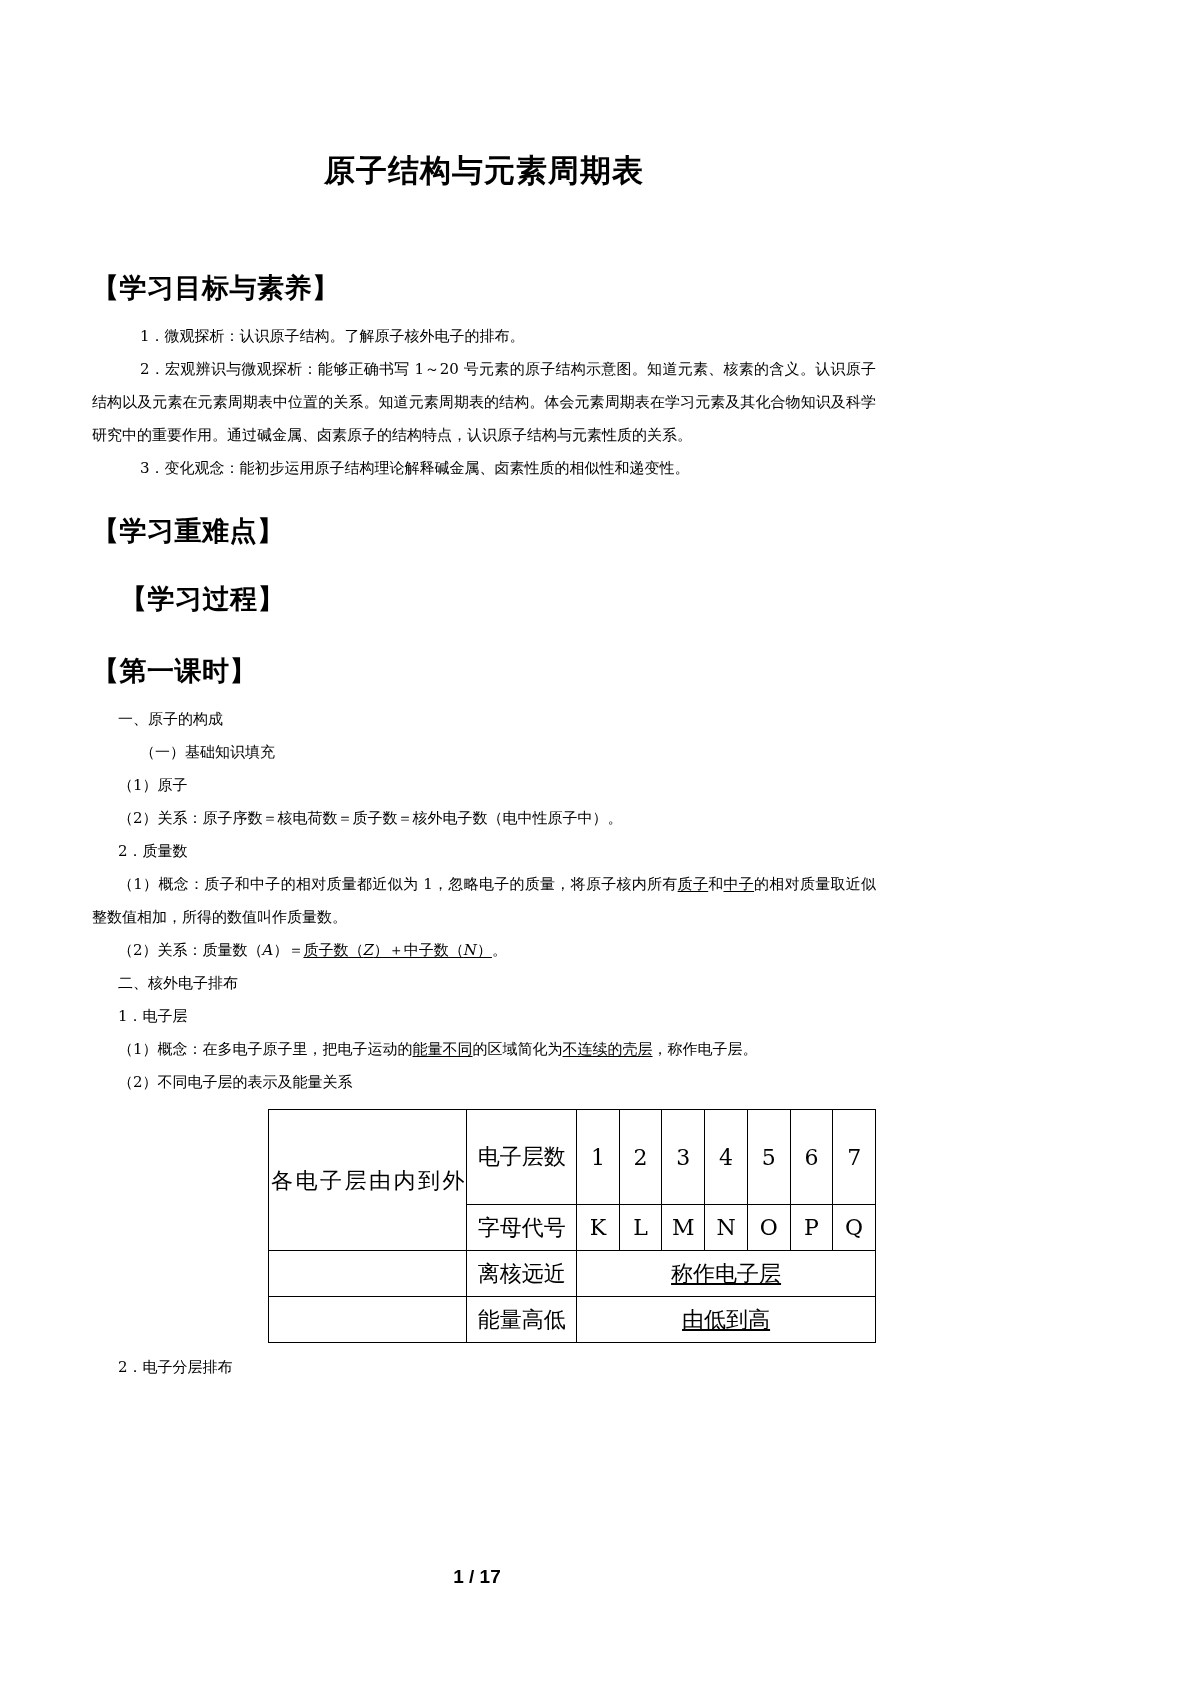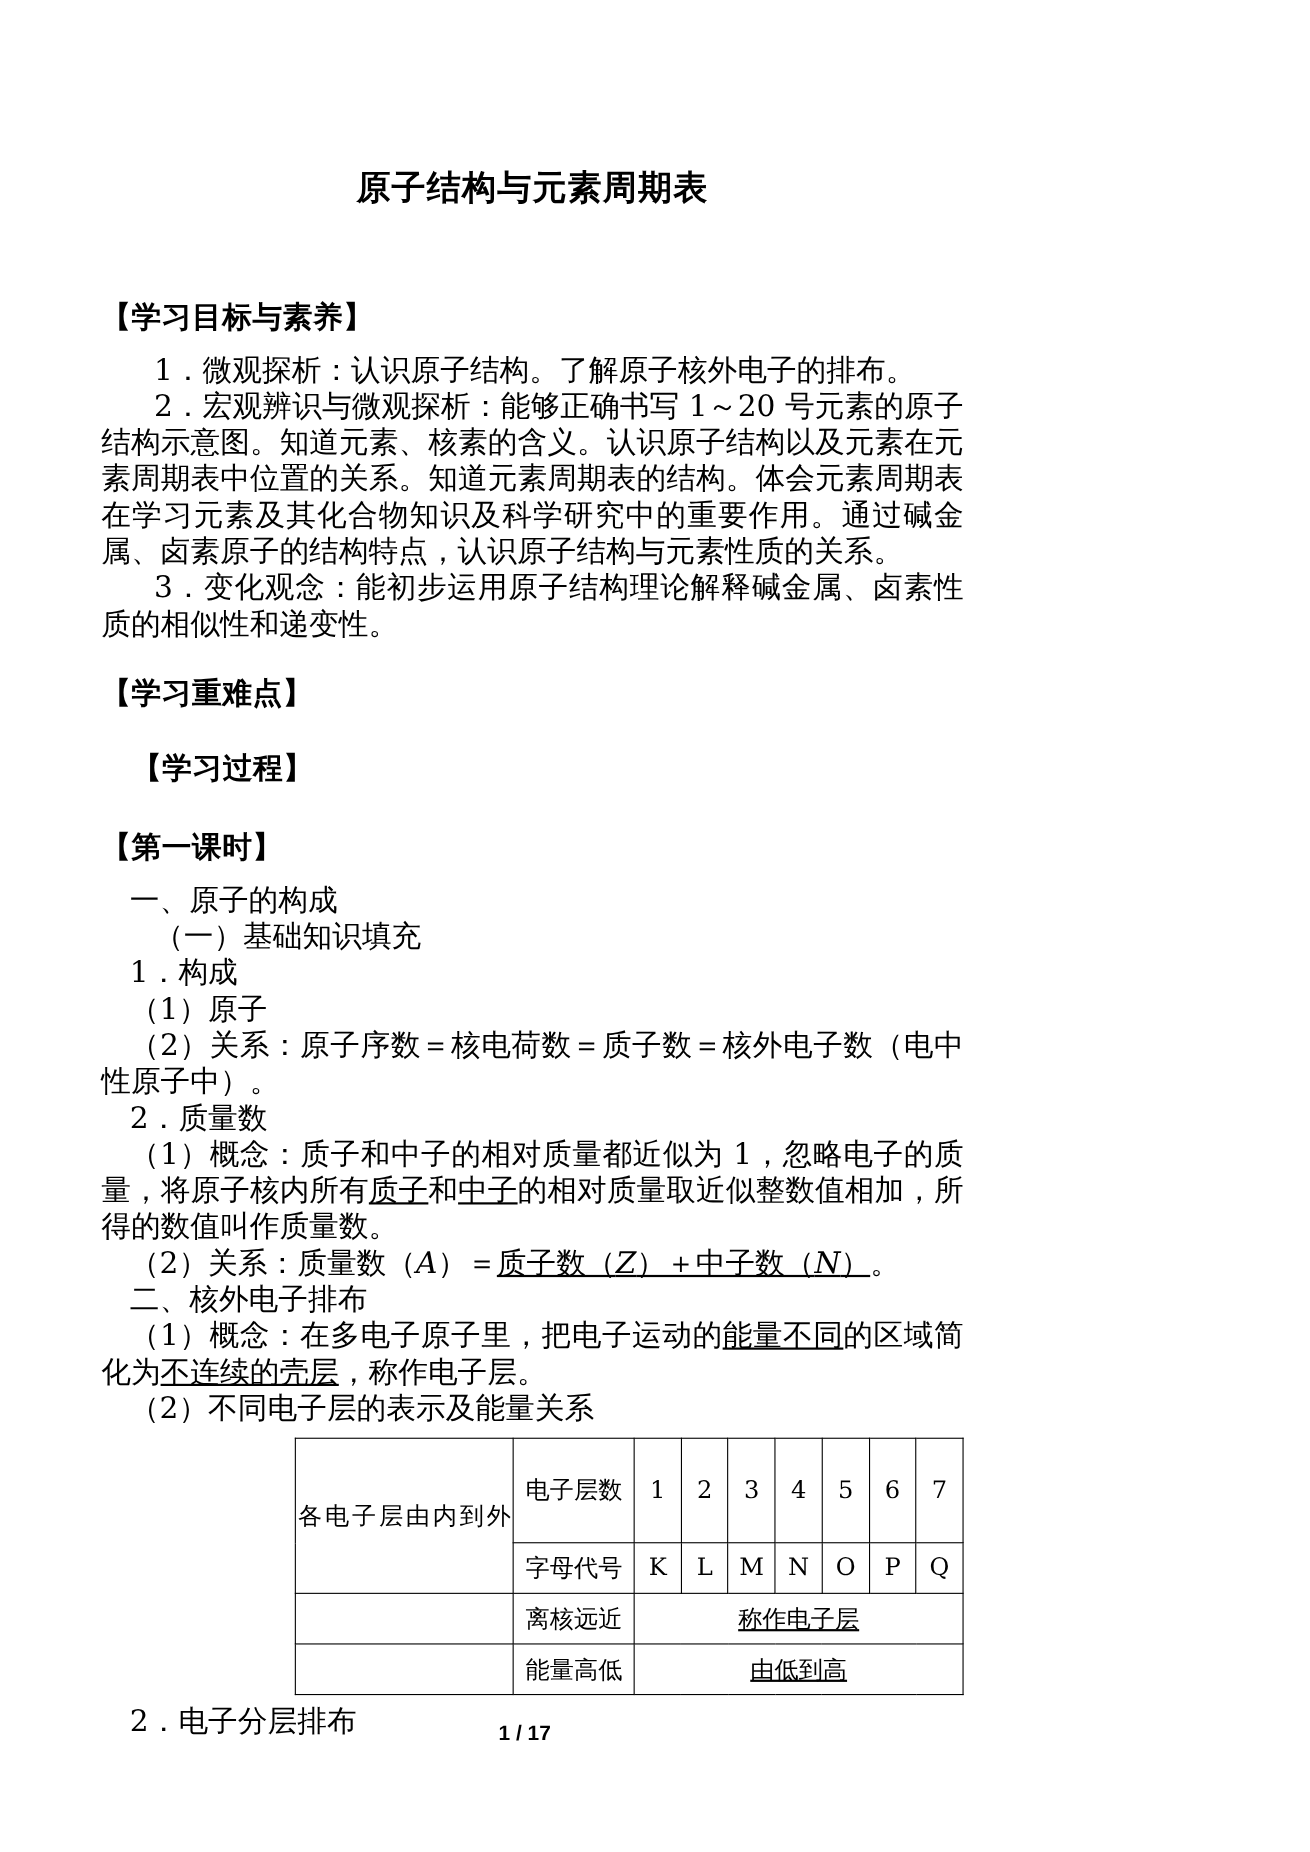--- a/index.html
+++ b/index.html
@@ -35,21 +35,21 @@
     font-weight: bold;
     margin: 0;
     letter-spacing: 0.5px;
   }
   .sec-goals { margin-top: 78px; }
   .sec-focus { margin-top: 28px; }
   .sec-process { margin-top: 32px; margin-left: 28px; }
   .sec-lesson1 { margin-top: 36px; }
 
   .para {
-    font-size: 27px;
+    font-size: 15px;
     line-height: 33px;
     margin: 0;
     text-align: justify;
     text-justify: inter-ideograph;
   }
   .indent { text-indent: 48px; }
   .indent-sm { text-indent: 26px; }
   .block-goals { margin-top: 14px; }
   .block-focus { margin-top: 16px; }
   .block-basic { margin-top: 14px; }
@@ -122,30 +122,30 @@
 
   <div class="section-heading sec-focus">【学习重难点】</div>
 
   <div class="section-heading sec-process">【学习过程】</div>
 
   <div class="section-heading sec-lesson1">【第一课时】</div>
 
   <div class="block-basic">
     <p class="para indent-sm">一、原子的构成</p>
     <p class="para indent">（一）基础知识填充</p>
-    <p class="para indent-sm">1．构成</p>
     <p class="para indent-sm">（1）原子</p>
     <p class="para indent-sm">（2）关系：原子序数＝核电荷数＝质子数＝核外电子数（电中性原子中）。</p>
     <p class="para indent-sm">2．质量数</p>
 
     <p class="para indent-sm"><span>（1）概念：质子和中子的相对质量都近似为 1，忽略电子的质量，将原子核内所有</span><span class="u">质子</span><span>和</span><span class="u">中子</span><span>的相对质量取近似整数值相加，所得的数值叫作质量数。</span></p>
 
     <p class="para indent-sm"><span>（2）关系：质量数（</span><span class="it">A</span><span>）＝</span><span class="u"><span>质子数（</span><span class="it">Z</span><span>）＋中子数（</span><span class="it">N</span><span>）</span></span><span>。</span></p>
 
     <p class="para indent-sm">二、核外电子排布</p>
+    <p class="para indent-sm">1．电子层</p>
 
     <p class="para indent-sm"><span>（1）概念：在多电子原子里，把电子运动的</span><span class="u">能量不同</span><span>的区域简化为</span><span class="u">不连续的壳层</span><span>，称作电子层。</span></p>
 
     <p class="para indent-sm">（2）不同电子层的表示及能量关系</p>
   </div>
 
   <div class="table-wrap">
     <table class="elayer">
       <tbody>
         <tr>

